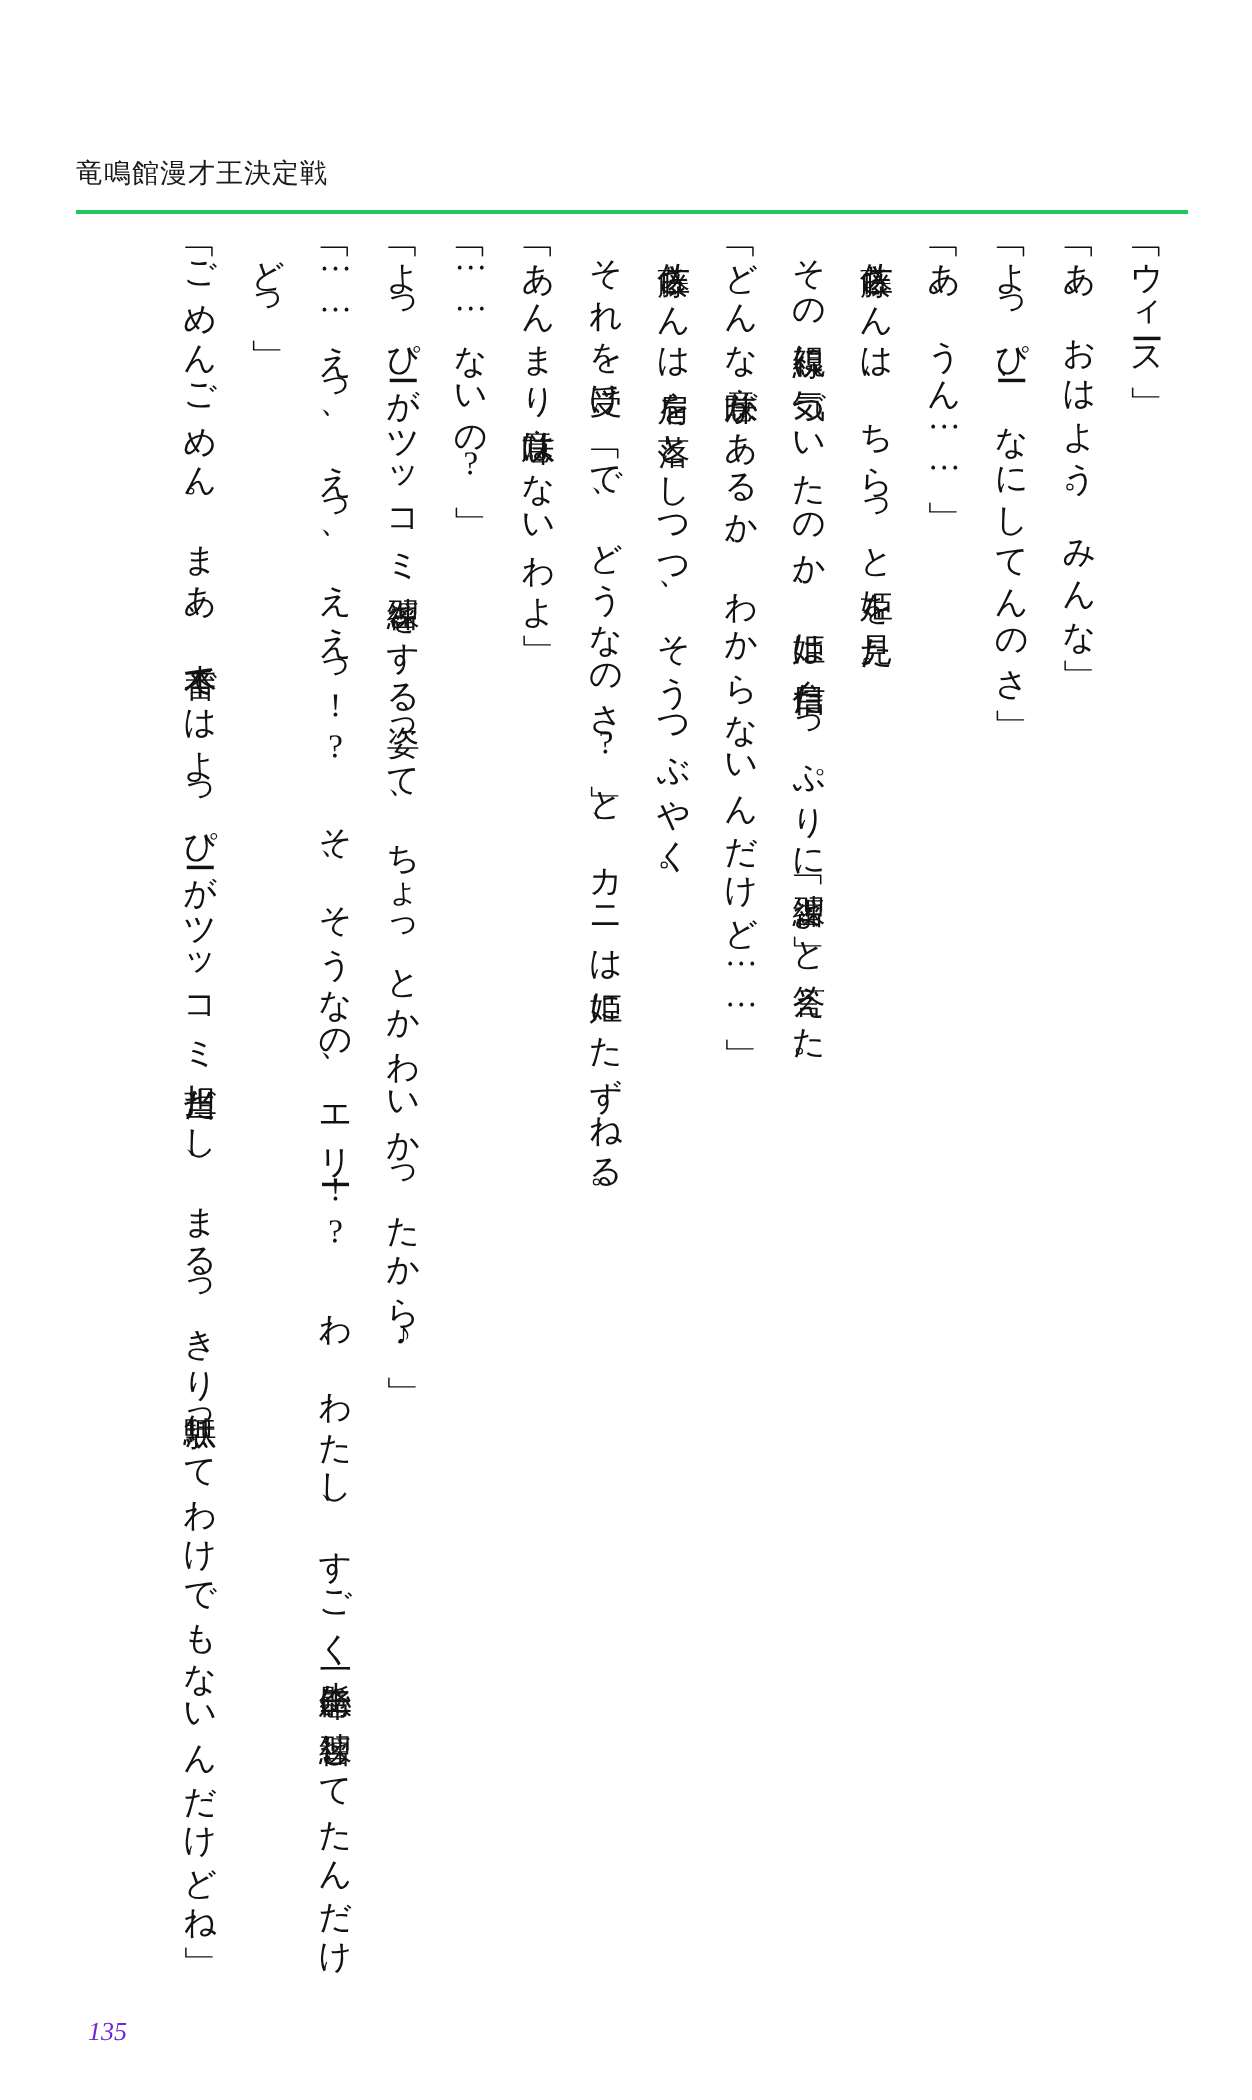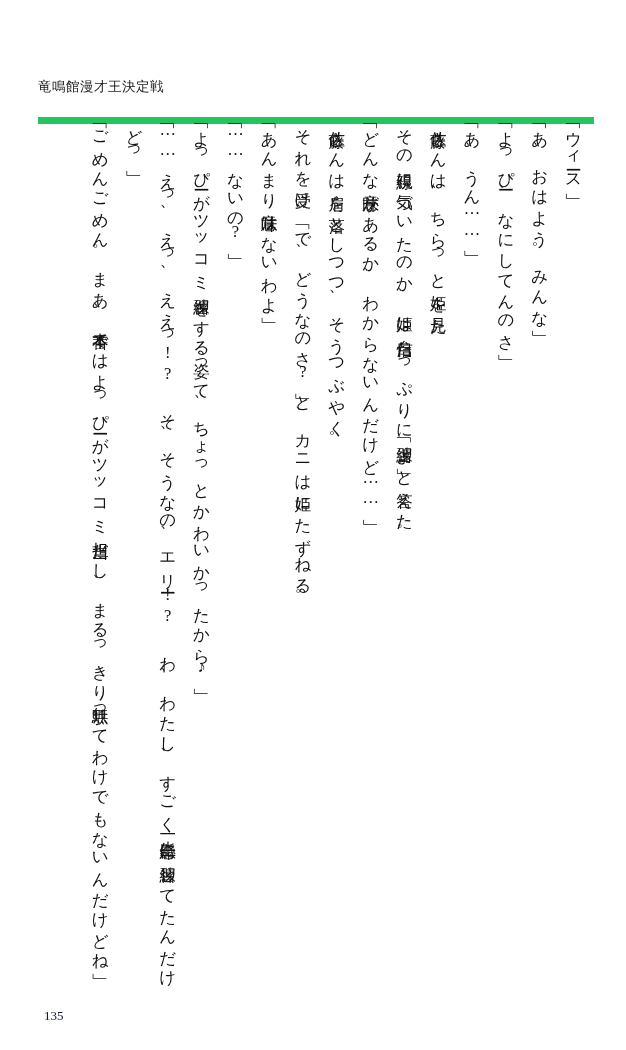--- a/index.html
+++ b/index.html
@@ -27,22 +27,22 @@
 
   
   .running-head {
     position: absolute;
     left: 38px;
     top: 78px;
     width: 556px;
     font-size: 13.5px;
     letter-spacing: 0.5px;
     color: #1a1a1a;
-    padding-bottom: 21px;
-    border-bottom: 7px solid #22c55e;
+    padding-bottom: 9px;
+    border-bottom: 2px solid #22c55e;
     box-sizing: border-box;
   }
 
   
   .body-text {
     position: absolute;
     right: 36px;
     top: 118px;
     height: 862px;
     width: 552px;
@@ -60,22 +60,23 @@
   }
   .body-text p.indent {
     padding-top: 0px;
   }
 
   .folio {
     position: absolute;
     left: 44px;
     bottom: 26px;
     font-size: 13px;
-    color: #0f172a;
+    color: #6d28d9;
     font-family: "Liberation Serif", "DejaVu Serif", serif;
+    font-style: italic;
   }
 </style>
 </head>
 <body>
 
 <div class="page">
 
   <div class="running-head">竜鳴館漫才王決定戦</div>
 
   <div class="body-text">

